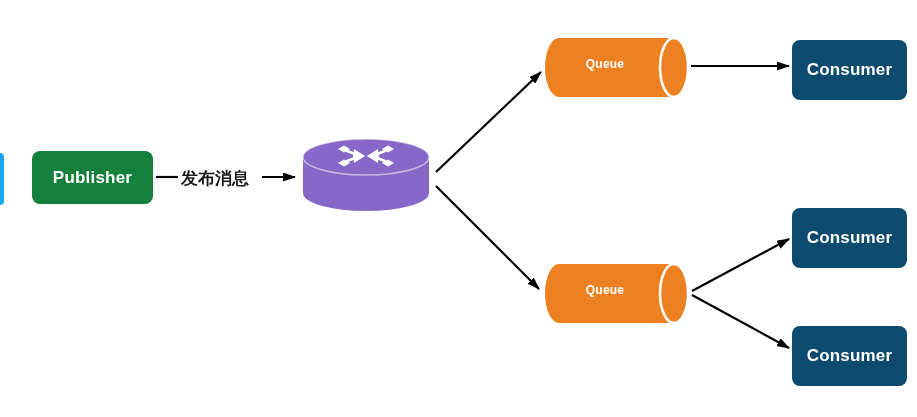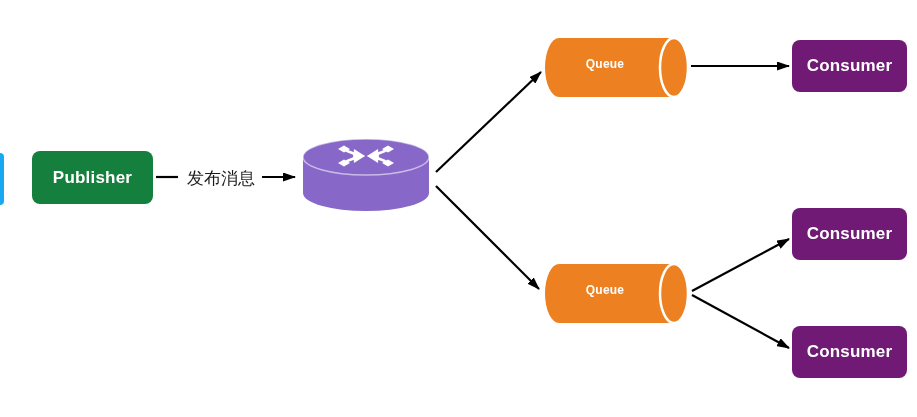--- a/index.html
+++ b/index.html
@@ -12,39 +12,39 @@
   }
   .layer{position:absolute;left:0;top:0;}
   .node{
     position:absolute;
     display:flex;align-items:center;justify-content:center;
     color:#ffffff;font-weight:bold;font-size:17px;
     border-radius:8px;
     letter-spacing:.2px;
   }
   .publisher{left:32px;top:151px;width:121px;height:53px;background:#15803d;}
-  .consumer{left:792px;width:115px;height:52px;background:#701a75;}
+  .consumer{left:792px;width:115px;height:60px;background:#0c4a6e;}
   .consumer-top{top:40px;}
   .consumer-middle{top:208px;}
   .consumer-bottom{top:326px;}
   .sliver{
     position:absolute;left:0;top:153px;width:4px;height:52px;
     background:#18a9f2;border-radius:0 4px 4px 0;
   }
   .shape-label{
     position:absolute;
     color:#ffffff;font-weight:bold;font-size:12px;
     text-align:center;letter-spacing:.2px;
   }
   .exchange-label{left:303px;top:179px;width:126px;font-size:16px;}
   .queue-label-top{left:550px;top:57px;width:110px;}
   .queue-label-bottom{left:550px;top:283px;width:110px;}
   .edge-label{
     position:absolute;left:181px;top:167px;width:80px;
-    color:#1a1a1a;font-size:17px;text-align:center;font-weight:normal;
+    color:#1a1a1a;font-size:17px;text-align:left;font-weight:bold;
   }
 </style>
 </head>
 <body>
 
 <div class="canvas">
 
   <div class="sliver"></div>
 
   <div class="node publisher">

